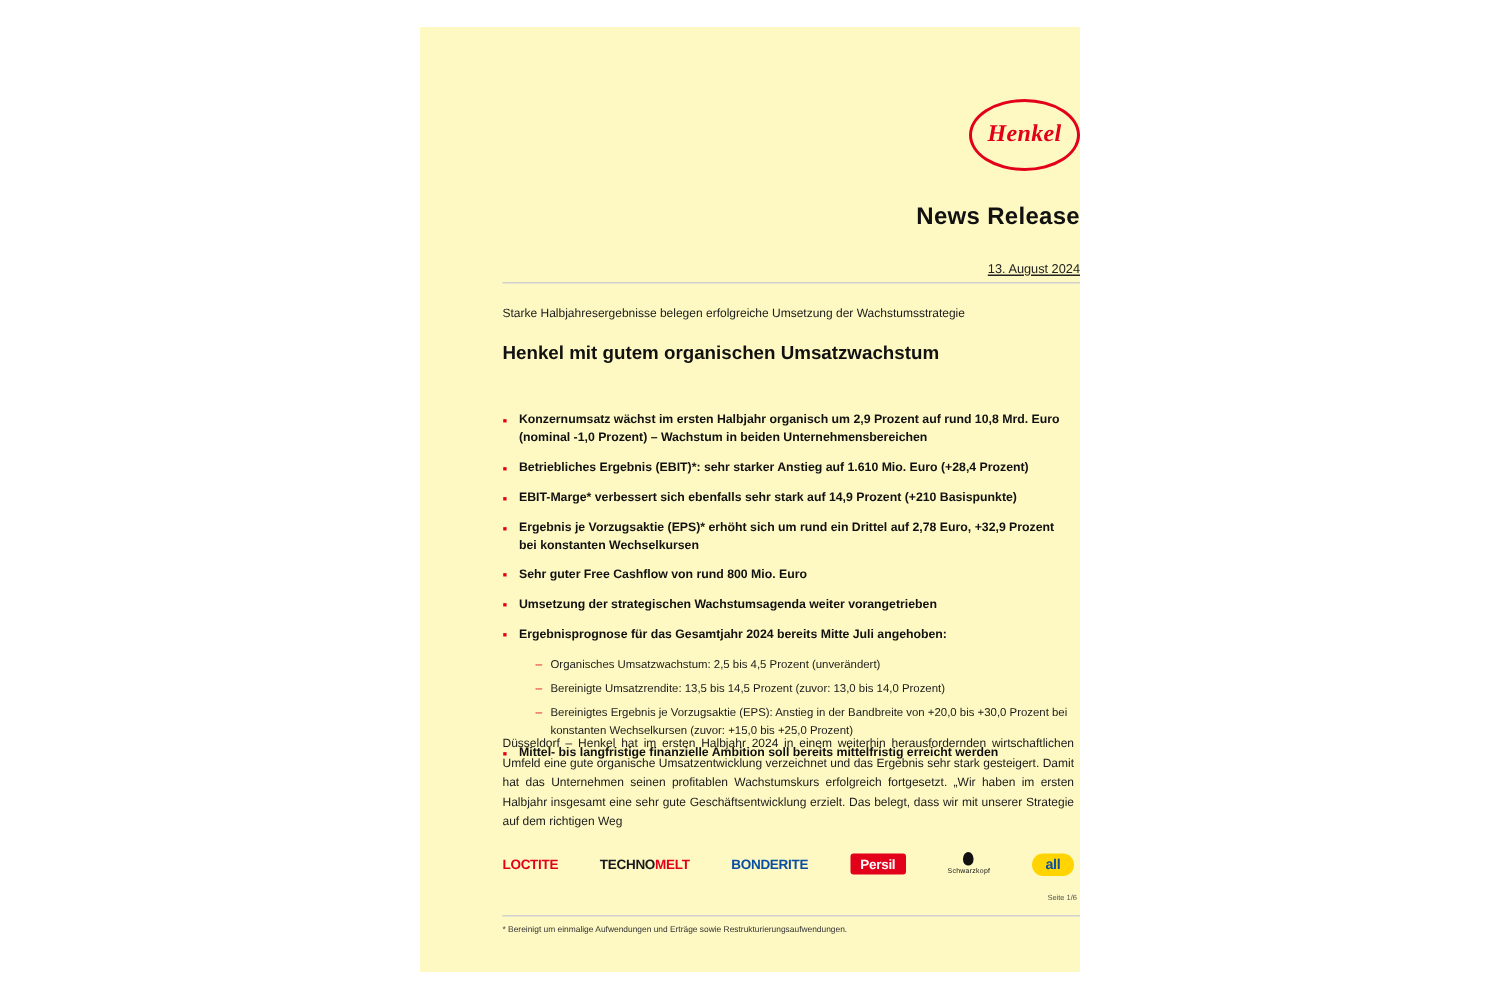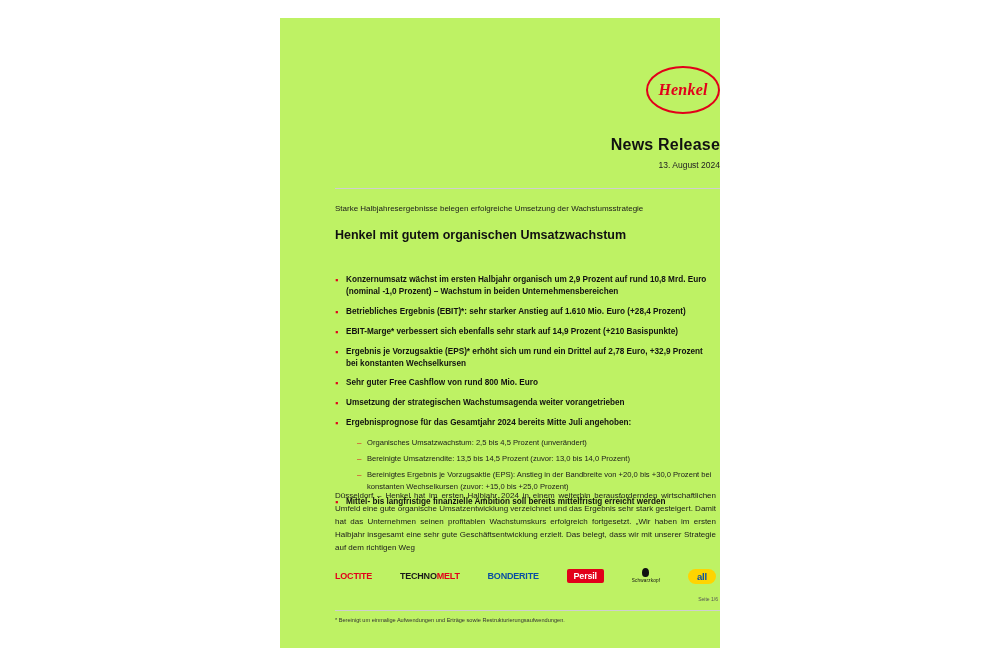--- a/index.html
+++ b/index.html
@@ -19,21 +19,21 @@
     background: #ffffff;
   }
 
   
   .sheet {
     position: absolute;
     left: 280px;
     top: 18px;
     width: 440px;
     height: 630px;
-    background: #bef264;
+    background: #fef9c3;
   }
 
   
   .logo-wrap {
     position: absolute;
     right: 0px;
     top: 48px;
     width: 74px;
     height: 48px;
   }
@@ -63,24 +63,25 @@
     top: 118px;
     text-align: right;
     font-size: 16px;
     font-weight: bold;
     color: #111111;
     letter-spacing: 0.2px;
   }
   .release-date {
     position: absolute;
     right: 0px;
-    top: 142px;
+    top: 156px;
     text-align: left;
     font-size: 8.5px;
     color: #222222;
+    text-decoration: underline;
   }
   .header-rule {
     position: absolute;
     left: 55px;
     right: 0px;
     top: 170px;
     height: 1px;
     background: #cfcfcf;
   }
 

